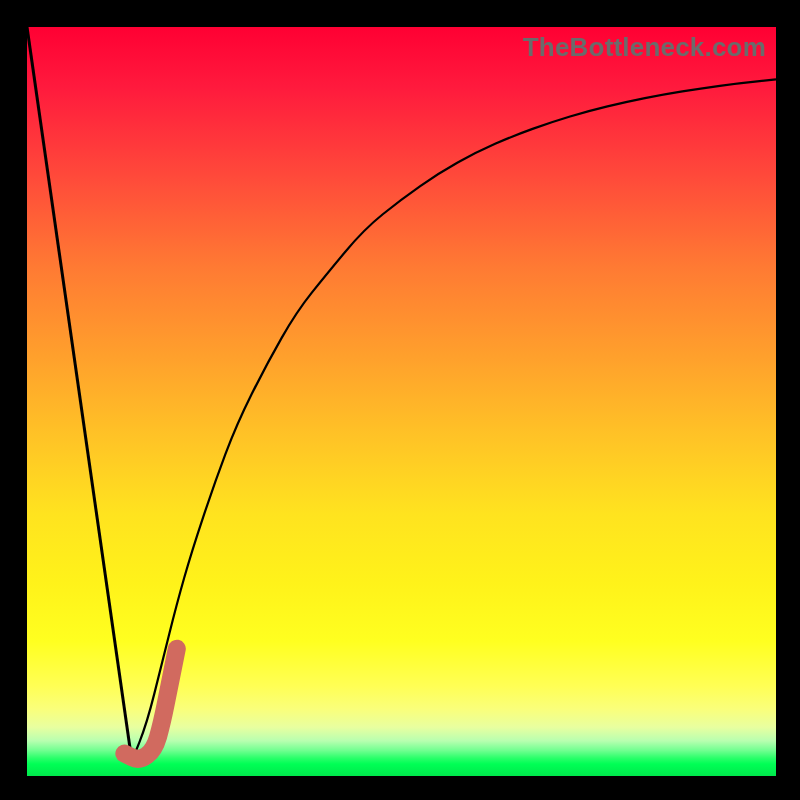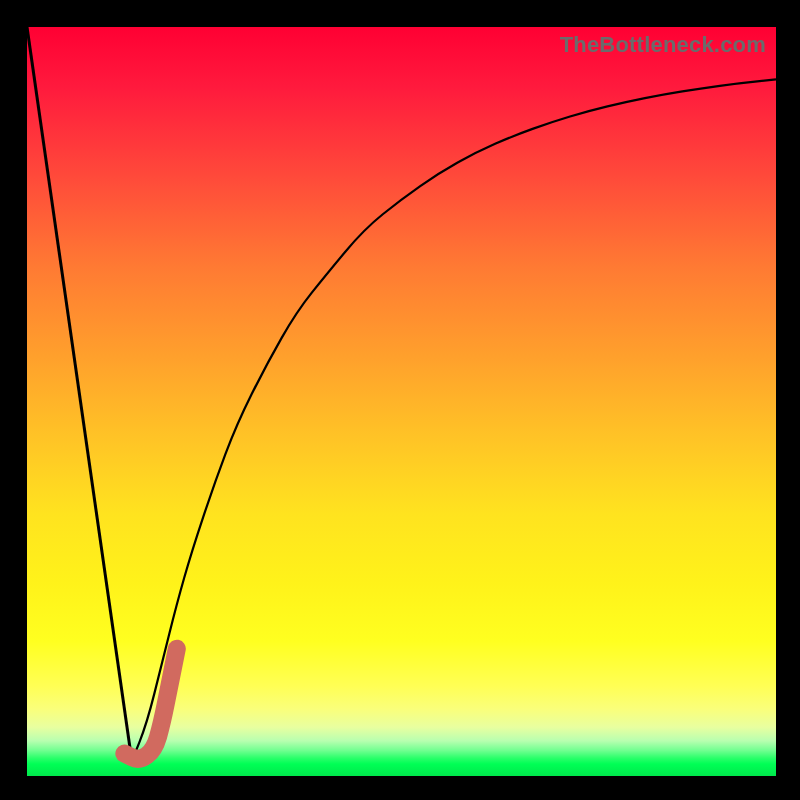--- a/index.html
+++ b/index.html
@@ -42,21 +42,21 @@
       #2bff6a 97.6%,
       #00ff55 98.4%,
       #00e84c 100%
     );
   }
   .watermark {
     position: absolute;
     top: 5px;
     right: 10px;
     color: #6b6b6b;
-    font-size: 22px;
+    font-size: 26px;
     font-weight: 600;
     letter-spacing: 0.2px;
     user-select: none;
   }
   svg.overlay {
     position: absolute;
     left: 0;
     top: 0;
     width: 749px;
     height: 749px;

